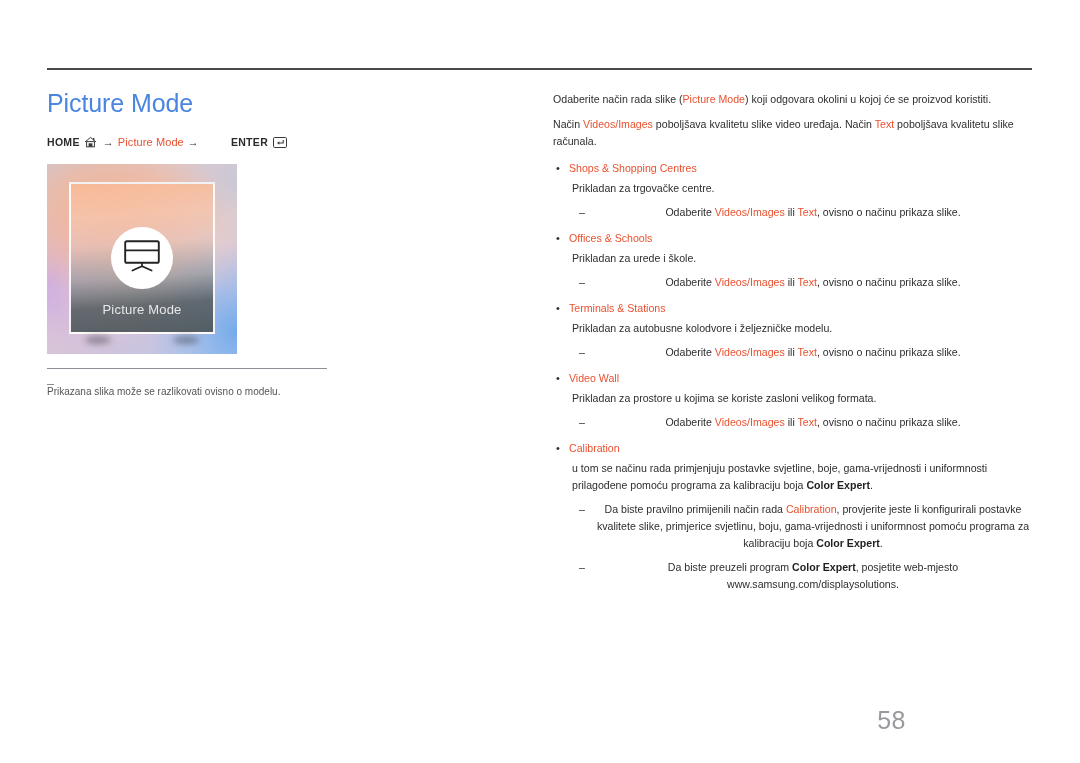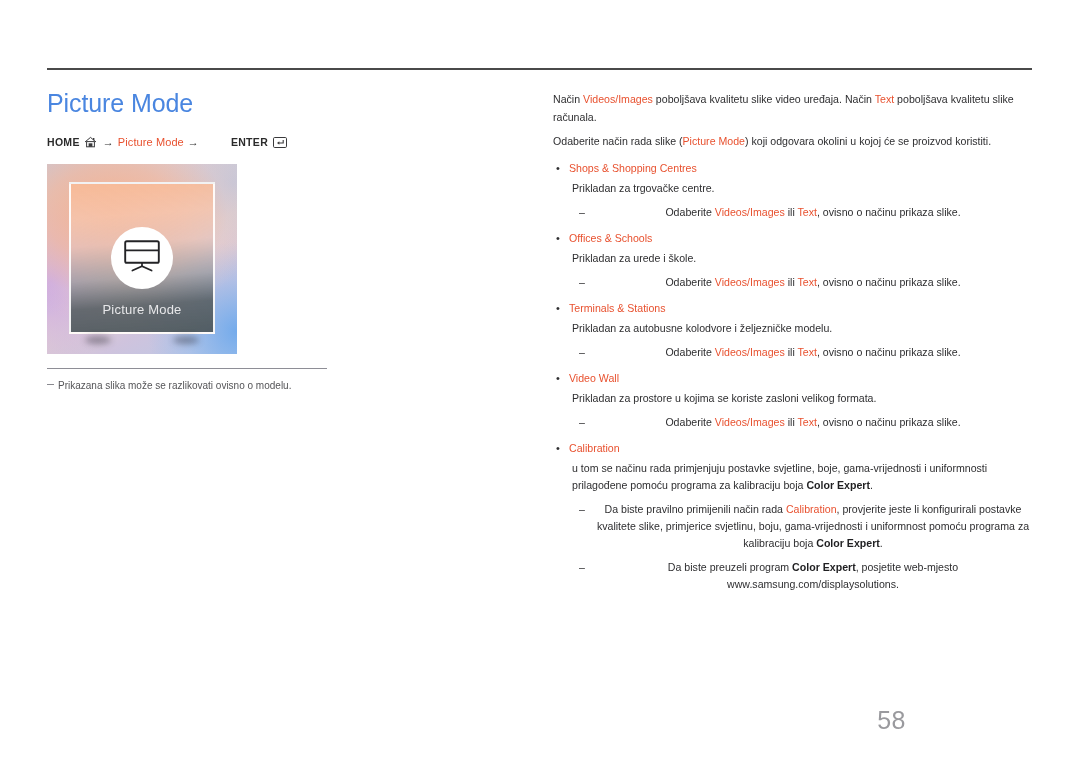--- a/index.html
+++ b/index.html
@@ -148,20 +148,21 @@
     background: #8e8e96;
     margin-top: 14px;
   }
   .note {
     margin-top: 10px;
     font-size: 10px;
     color: #555558;
     line-height: 14px;
     display: flex;
     align-items: flex-start;
+    flex-direction: column;
   }
   .note-dash {
     display: inline-block;
     width: 7px;
     height: 1px;
     background: #8a8a90;
     margin: 5px 4px 0 0;
     flex: none;
   }
 
@@ -293,27 +294,27 @@
     <div class="note">
       <span class="note-dash"></span>
       <span>Prikazana slika može se razlikovati ovisno o modelu.</span>
     </div>
 
   </div>
 
   <div class="right-col">
 
     <div class="para">
+      <span>Odaberite način rada slike (</span><span class="accent">Picture Mode</span><span>) koji odgovara okolini u kojoj će se proizvod koristiti.</span>
+    </div>
+
+    <div class="para">
       <span>Način </span><span class="accent">Videos/Images</span><span> poboljšava kvalitetu slike video uređaja. Način </span><span class="accent">Text</span><span> poboljšava kvalitetu slike računala.</span>
     </div>
 
-    <div class="para">
-      <span>Odaberite način rada slike (</span><span class="accent">Picture Mode</span><span>) koji odgovara okolini u kojoj će se proizvod koristiti.</span>
-    </div>
-
     <div class="bullet-row">
       <span class="bullet-dot">•</span>
       <span class="bullet-head">Shops &amp; Shopping Centres</span>
     </div>
     <div class="sub-desc">Prikladan za trgovačke centre.</div>
     <div class="dash-row">
       <span class="dash-mark">–</span>
       <span class="dash-text"><span>Odaberite </span><span class="accent">Videos/Images</span><span> ili </span><span class="accent">Text</span><span>, ovisno o načinu prikaza slike.</span></span>
     </div>
 

